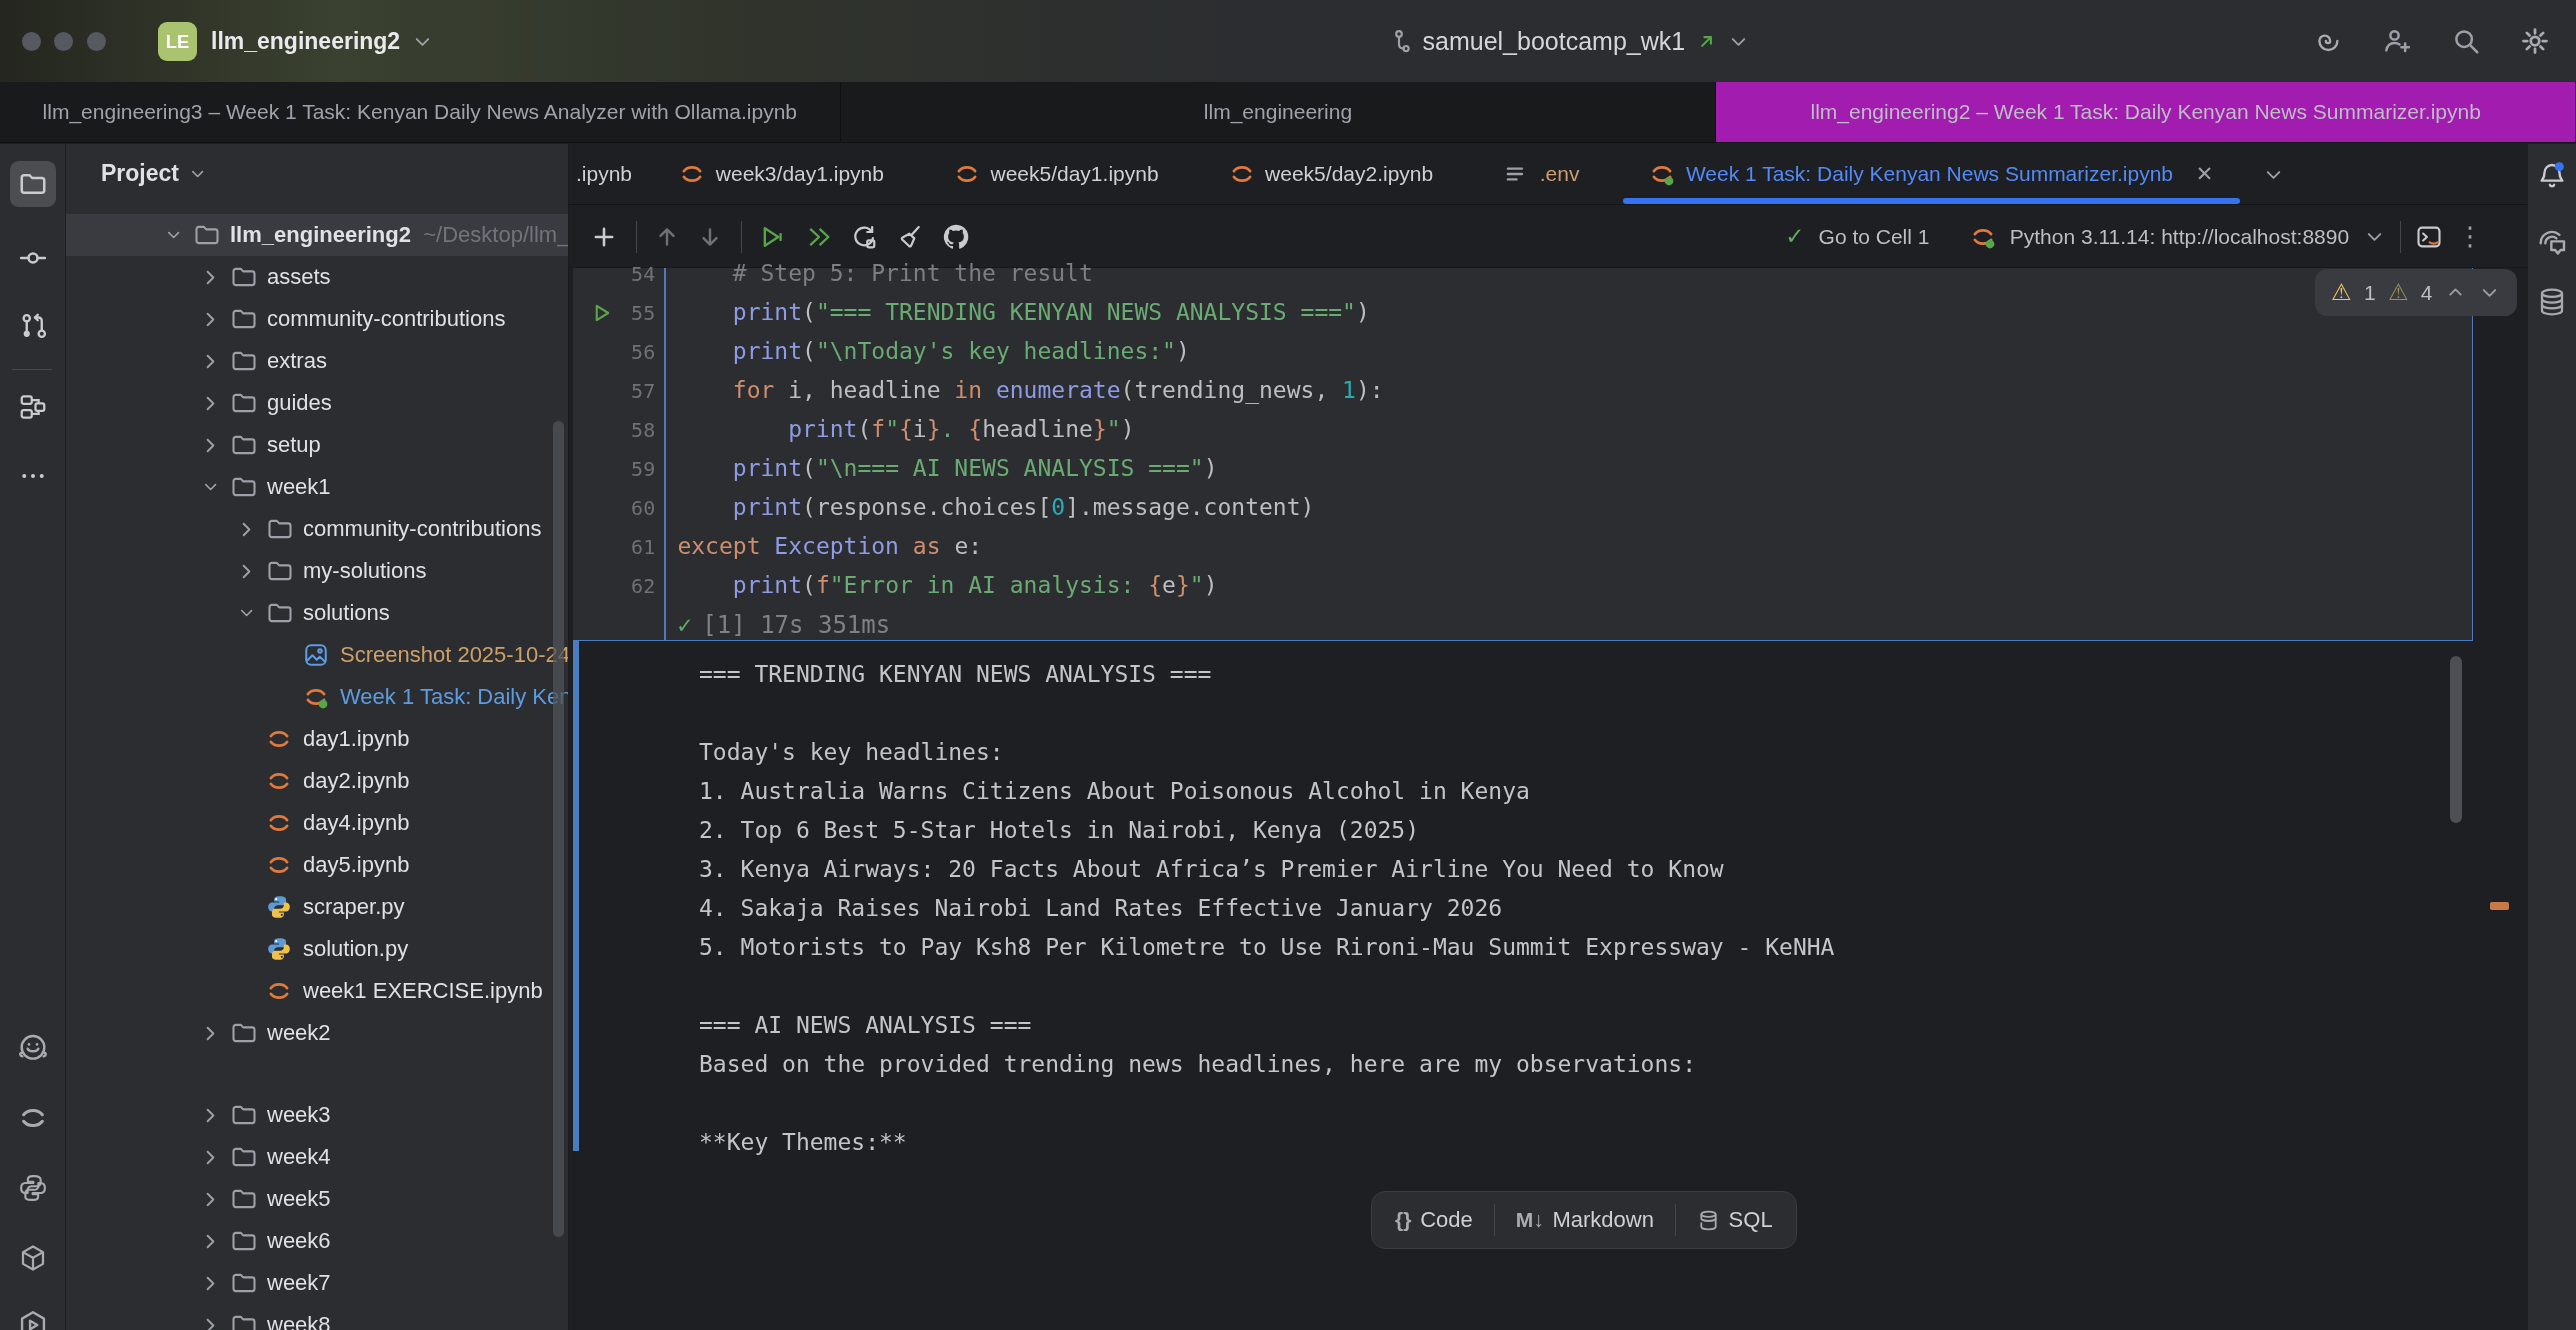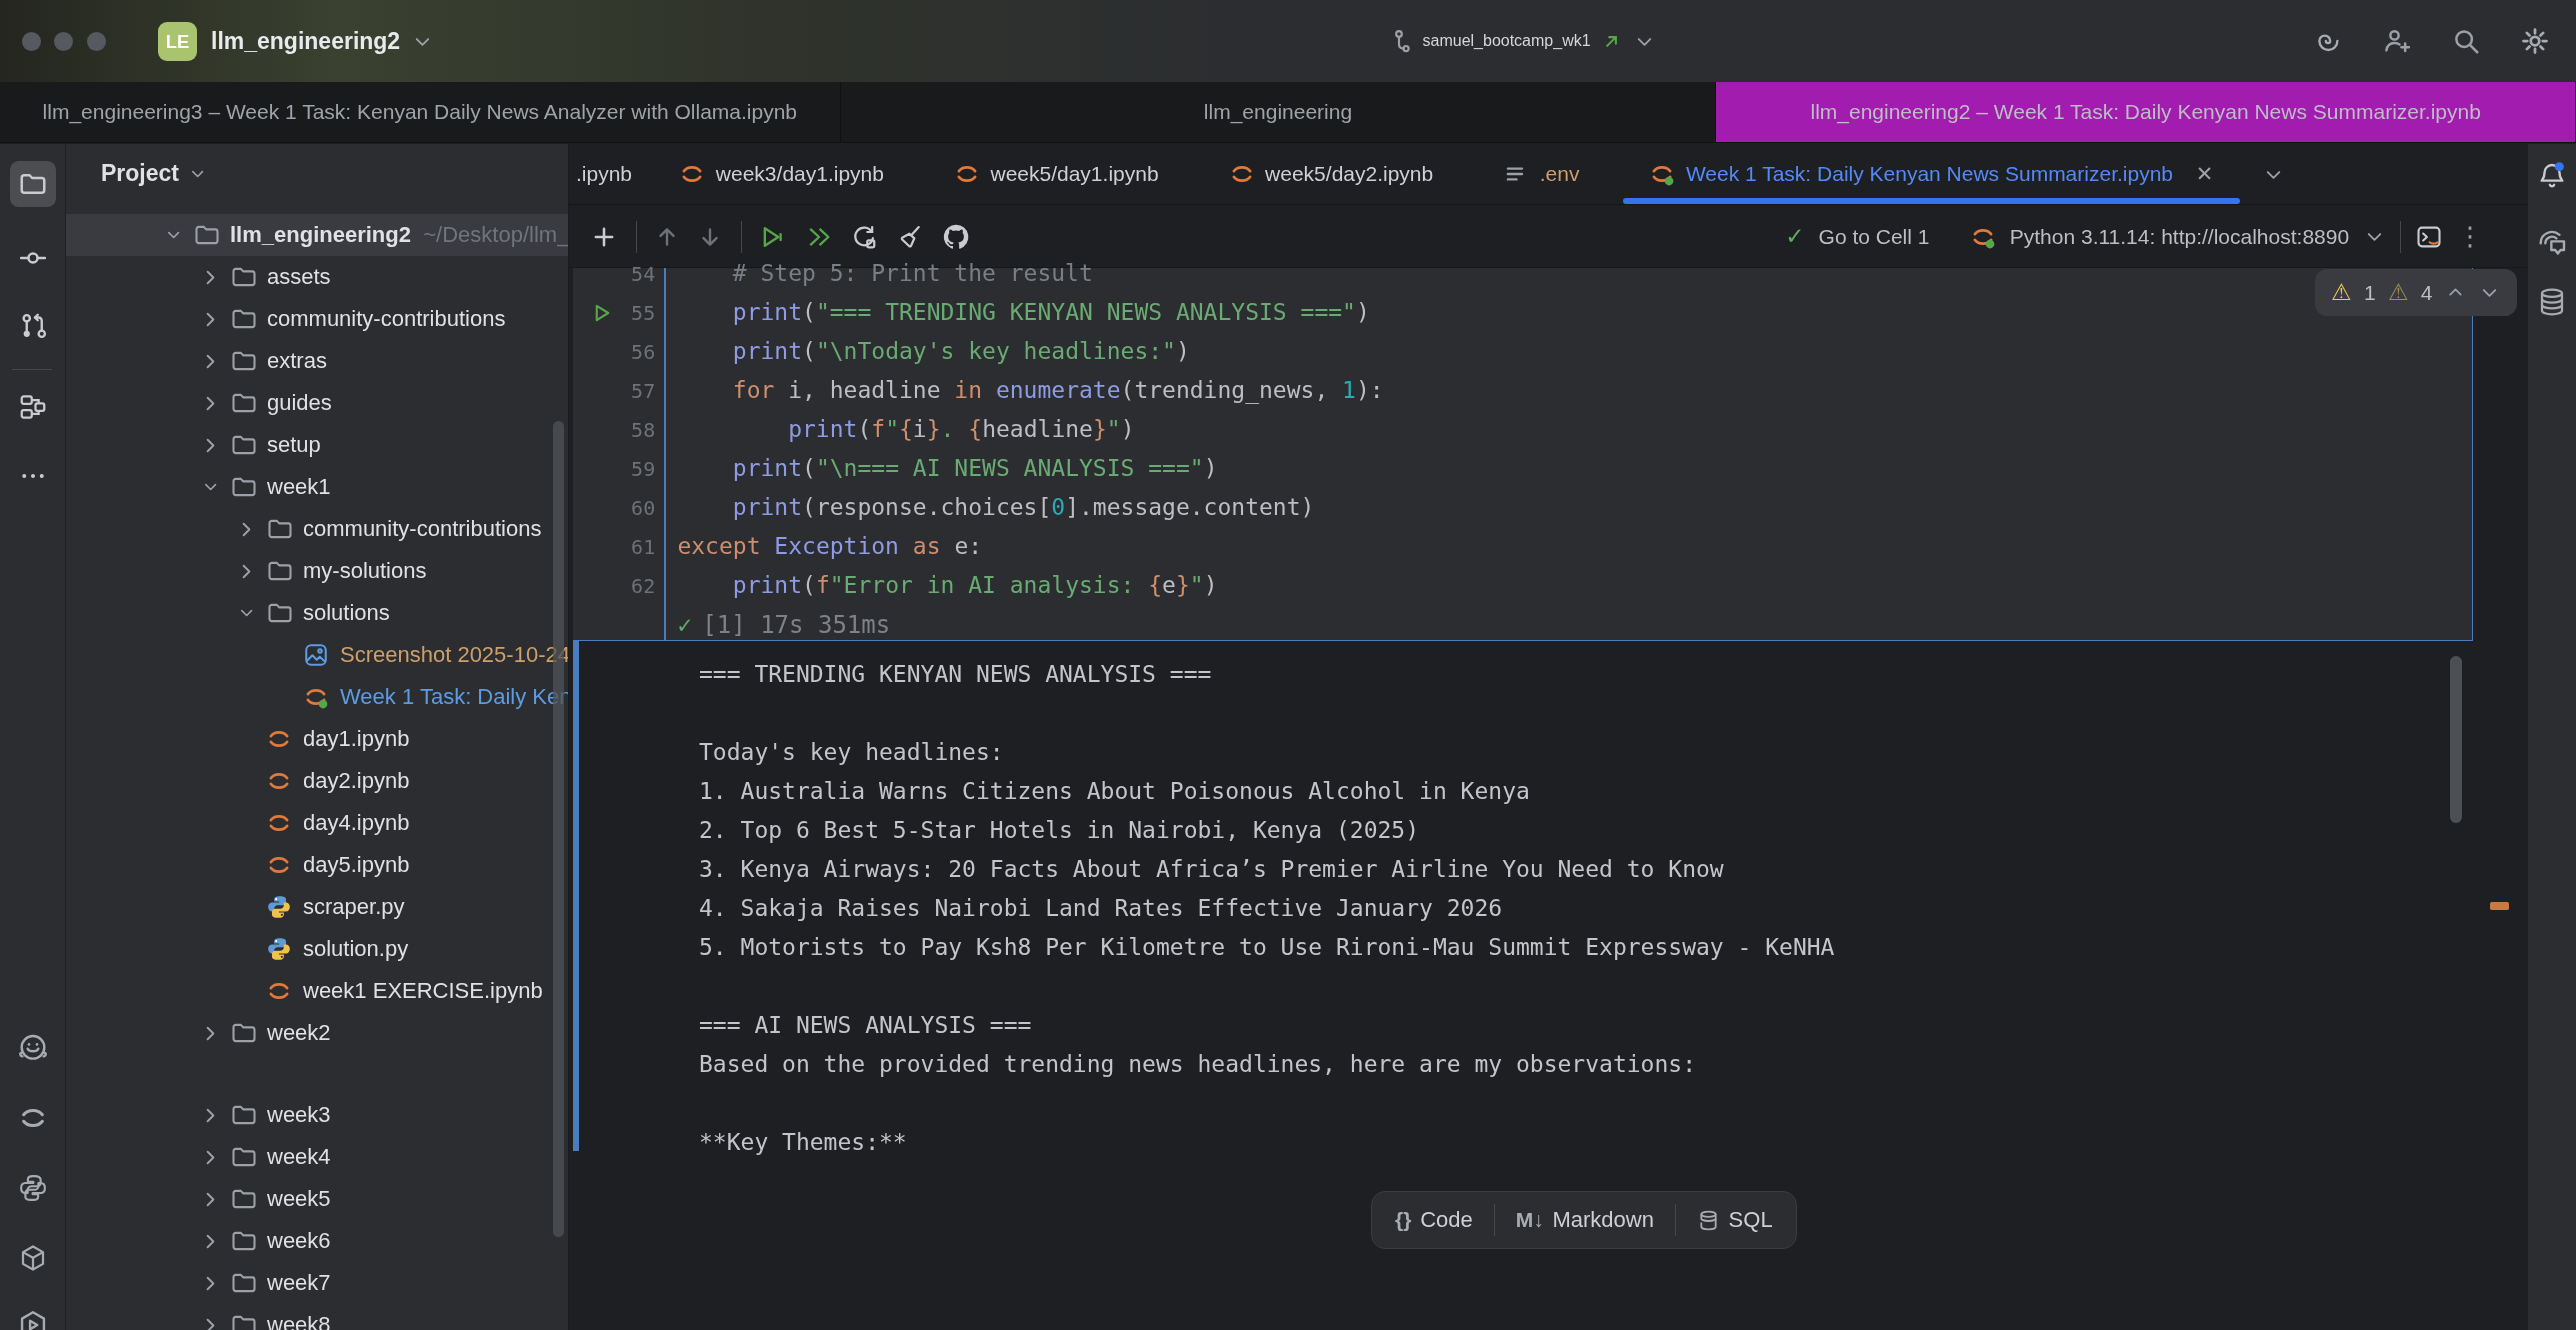--- a/index.html
+++ b/index.html
@@ -10,21 +10,21 @@
 
   
   #titlebar { left:0; top:0; width:2576px; height:82px;
     background:linear-gradient(90deg,#24261f 0%,#3a4130 13%,#30342b 28%,#2b2d30 48%,#2b2d30 100%); }
   .tl-dot { position:absolute; top:32px; width:19.3px; height:19.3px; border-radius:50%; background:#56595f; }
   #le-badge { left:158px; top:22px; width:39px; height:39px; border-radius:9px; background:#a9c36e;
     color:#fff; font-weight:700; font-size:18.4px; display:flex; align-items:center; justify-content:center; }
   #proj-widget { left:211px; top:0; height:82px; display:flex; align-items:center; gap:10.5px; }
   #proj-widget .nm { font-size:23px; font-weight:600; color:#e8eaee; }
   #branch-widget { left:1386px; top:0; height:82px; display:flex; align-items:center; gap:10.5px; }
-  #branch-widget .nm { font-size:16px; color:#d4d6da; }
+  #branch-widget .nm { font-size:25px; color:#d4d6da; }
   #tb-icons { left:2313px; top:0; height:82px; display:flex; align-items:center; gap:39px; }
 
   
   #wtabs { left:0; top:82px; width:2576px; height:61px; display:flex; background:#191a1c;
            border-bottom:0.9px solid #111214; }
   .wtab { height:100%; display:flex; align-items:center; justify-content:center;
           font-size:21px; color:#9fa3a9; background:#191a1c; border-right:0.9px solid #0f1012;
           overflow:hidden; white-space:nowrap; }
   .wtab.active { background:#a21caf; color:#bcbec4; }
 

